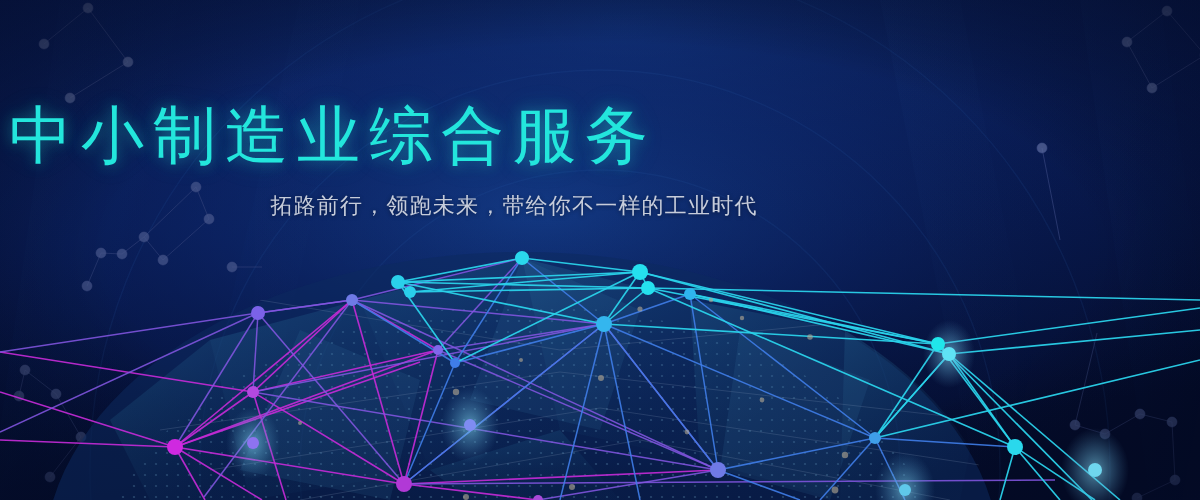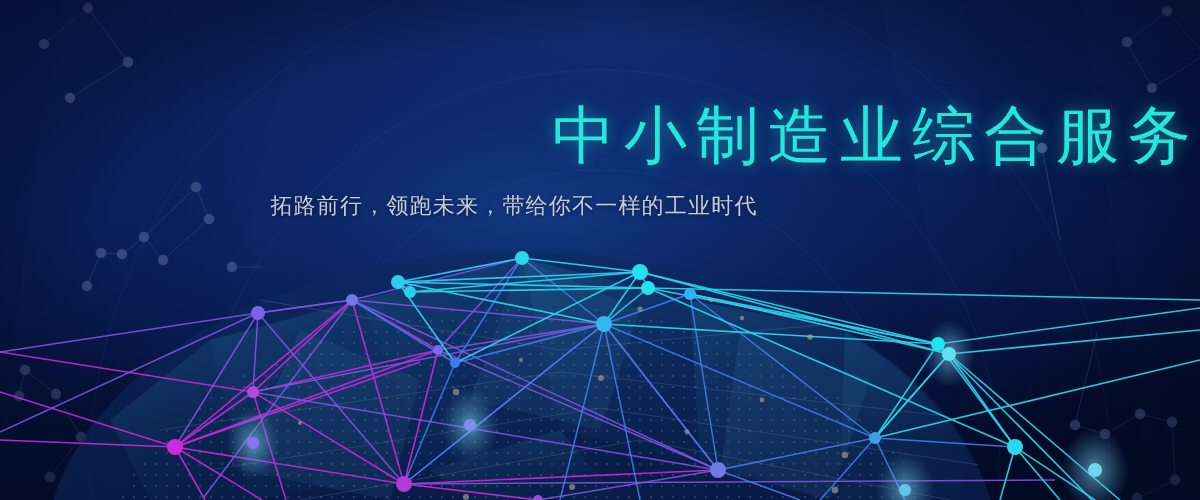--- a/index.html
+++ b/index.html
@@ -30,21 +30,21 @@
     width: 1200px;
     height: 500px;
     z-index: 5;
     pointer-events: none;
   }
   #headline {
     position: absolute;
     top: 102px;
     left: 0;
     width: 1200px;
-    text-align: right;
+    text-align: left;
     font-size: 63px;
     line-height: 1.05;
     letter-spacing: 9px;
     text-indent: 9px;
     font-weight: 300;
     color: #23e6dc;
     white-space: nowrap;
     text-shadow: 0 0 14px rgba(35,230,220,0.40), 0 0 30px rgba(35,230,220,0.18);
   }
   #subhead {

